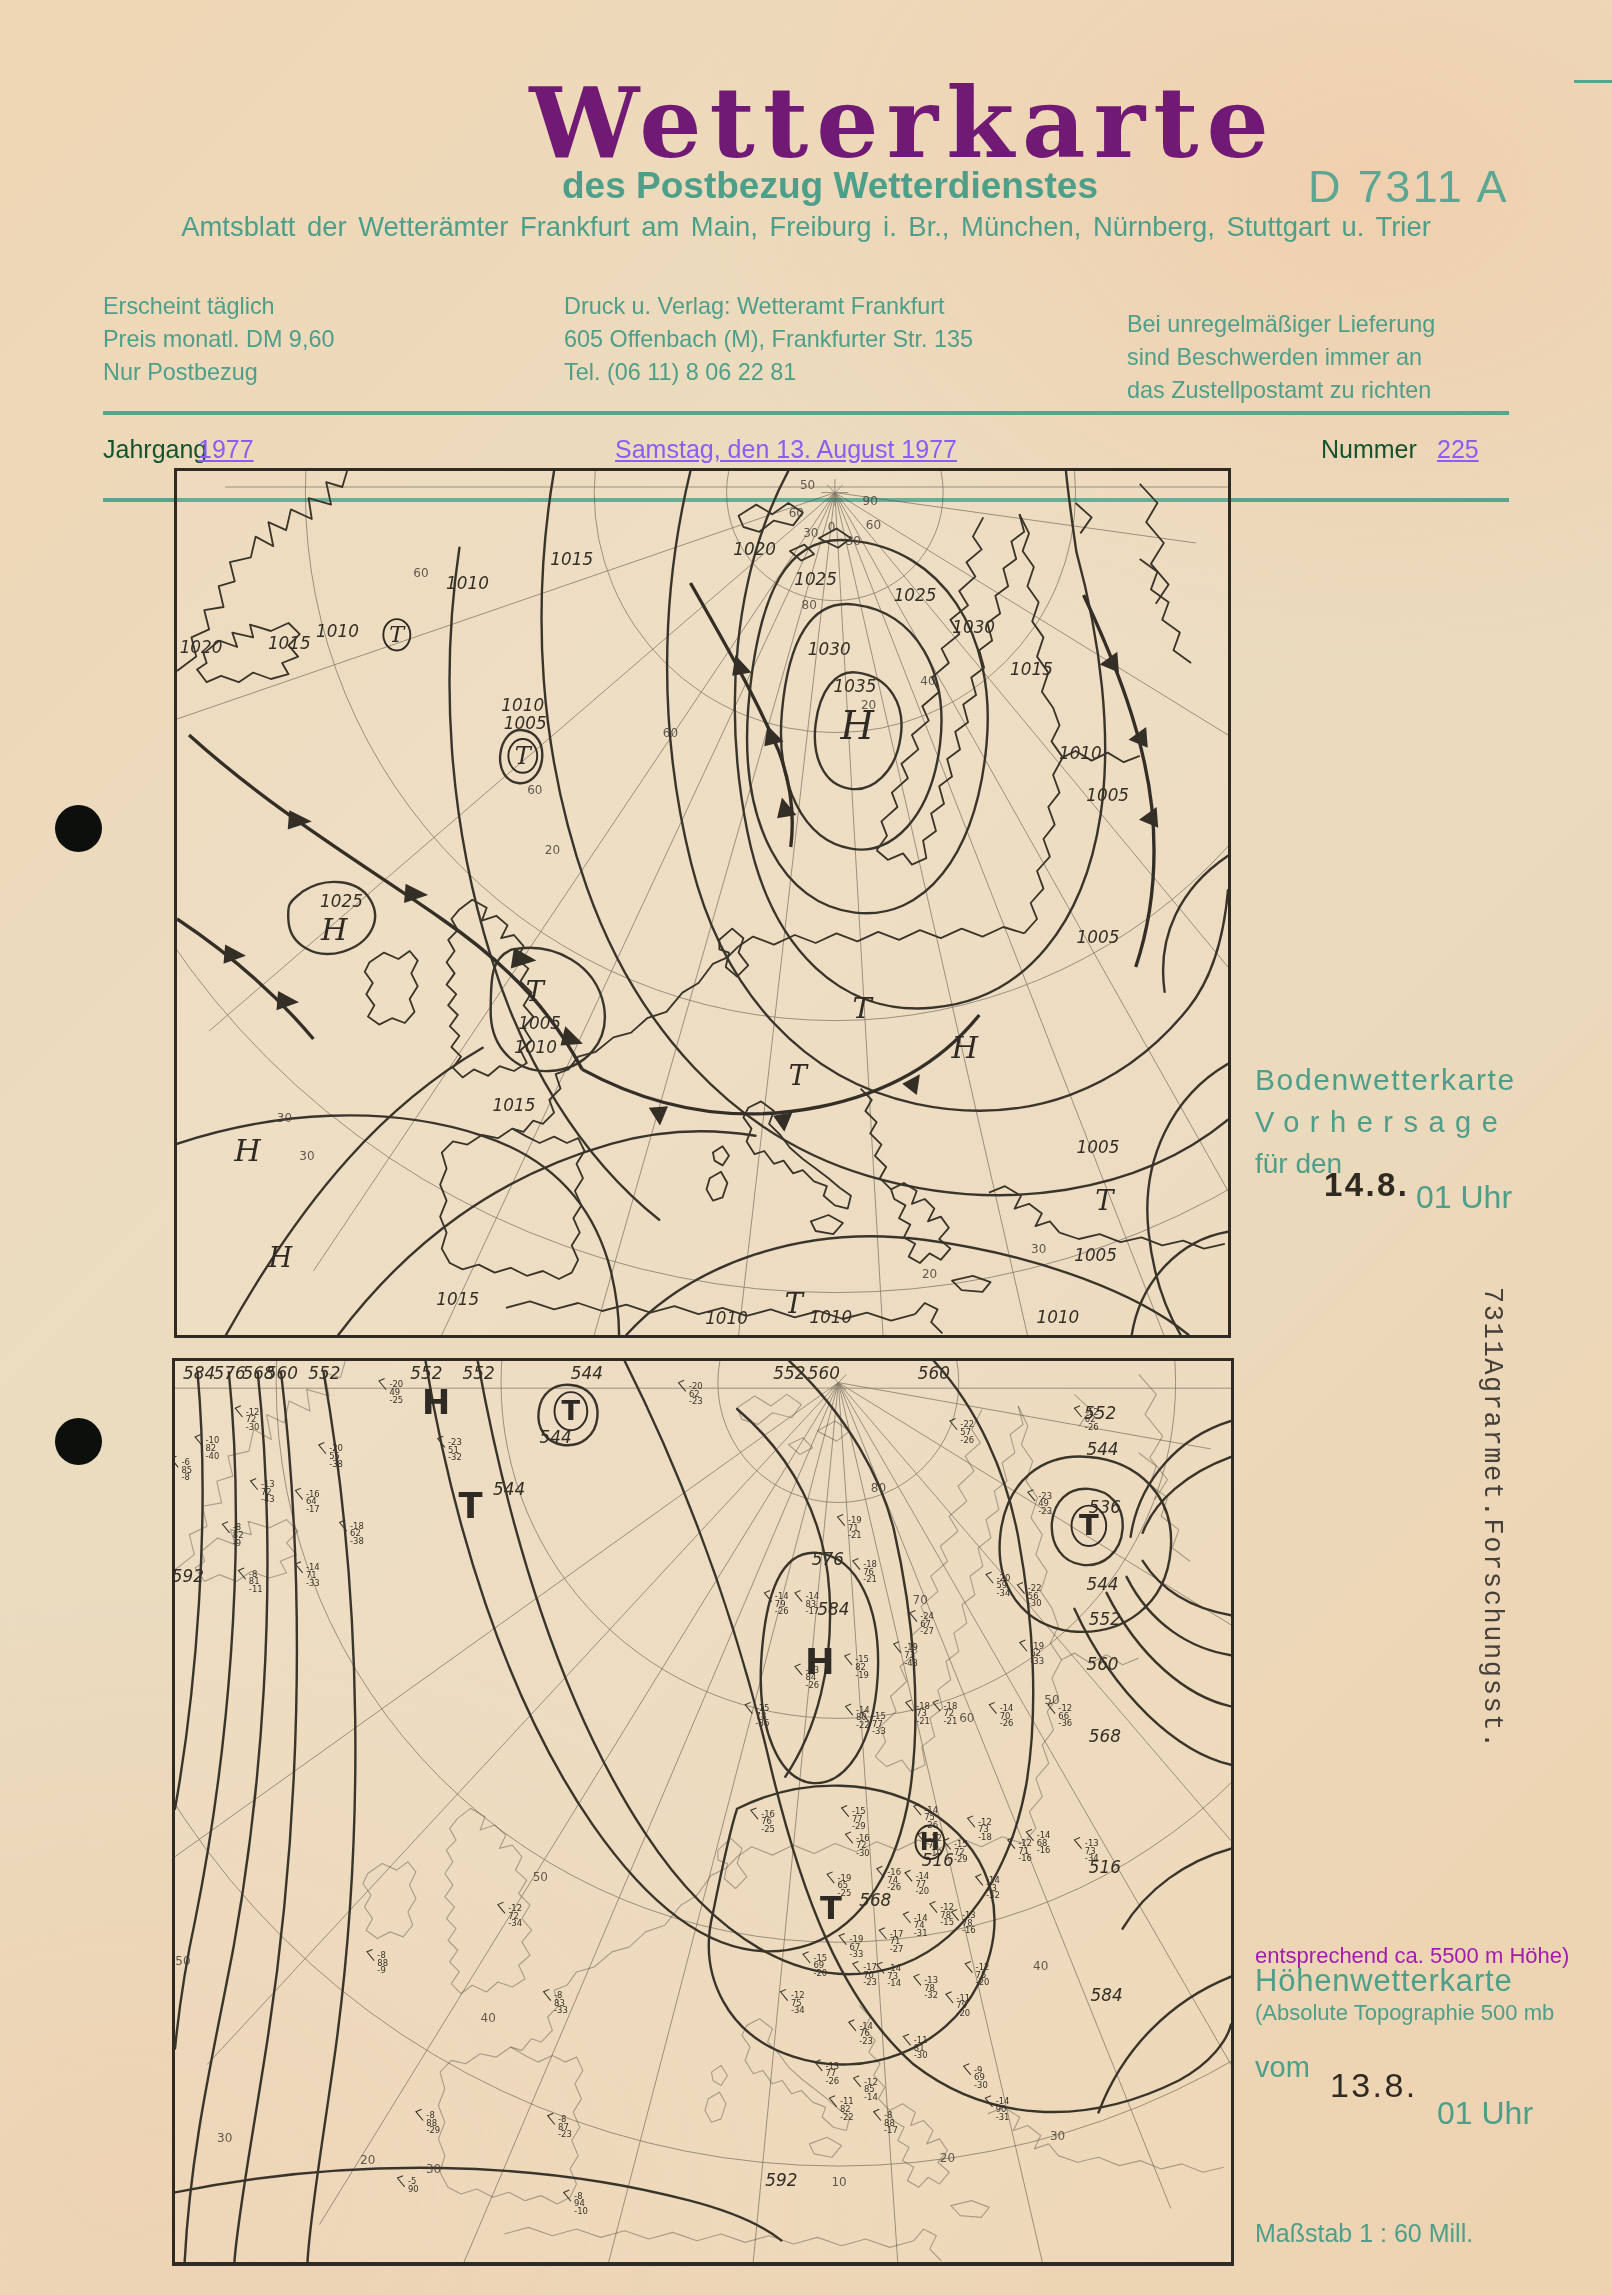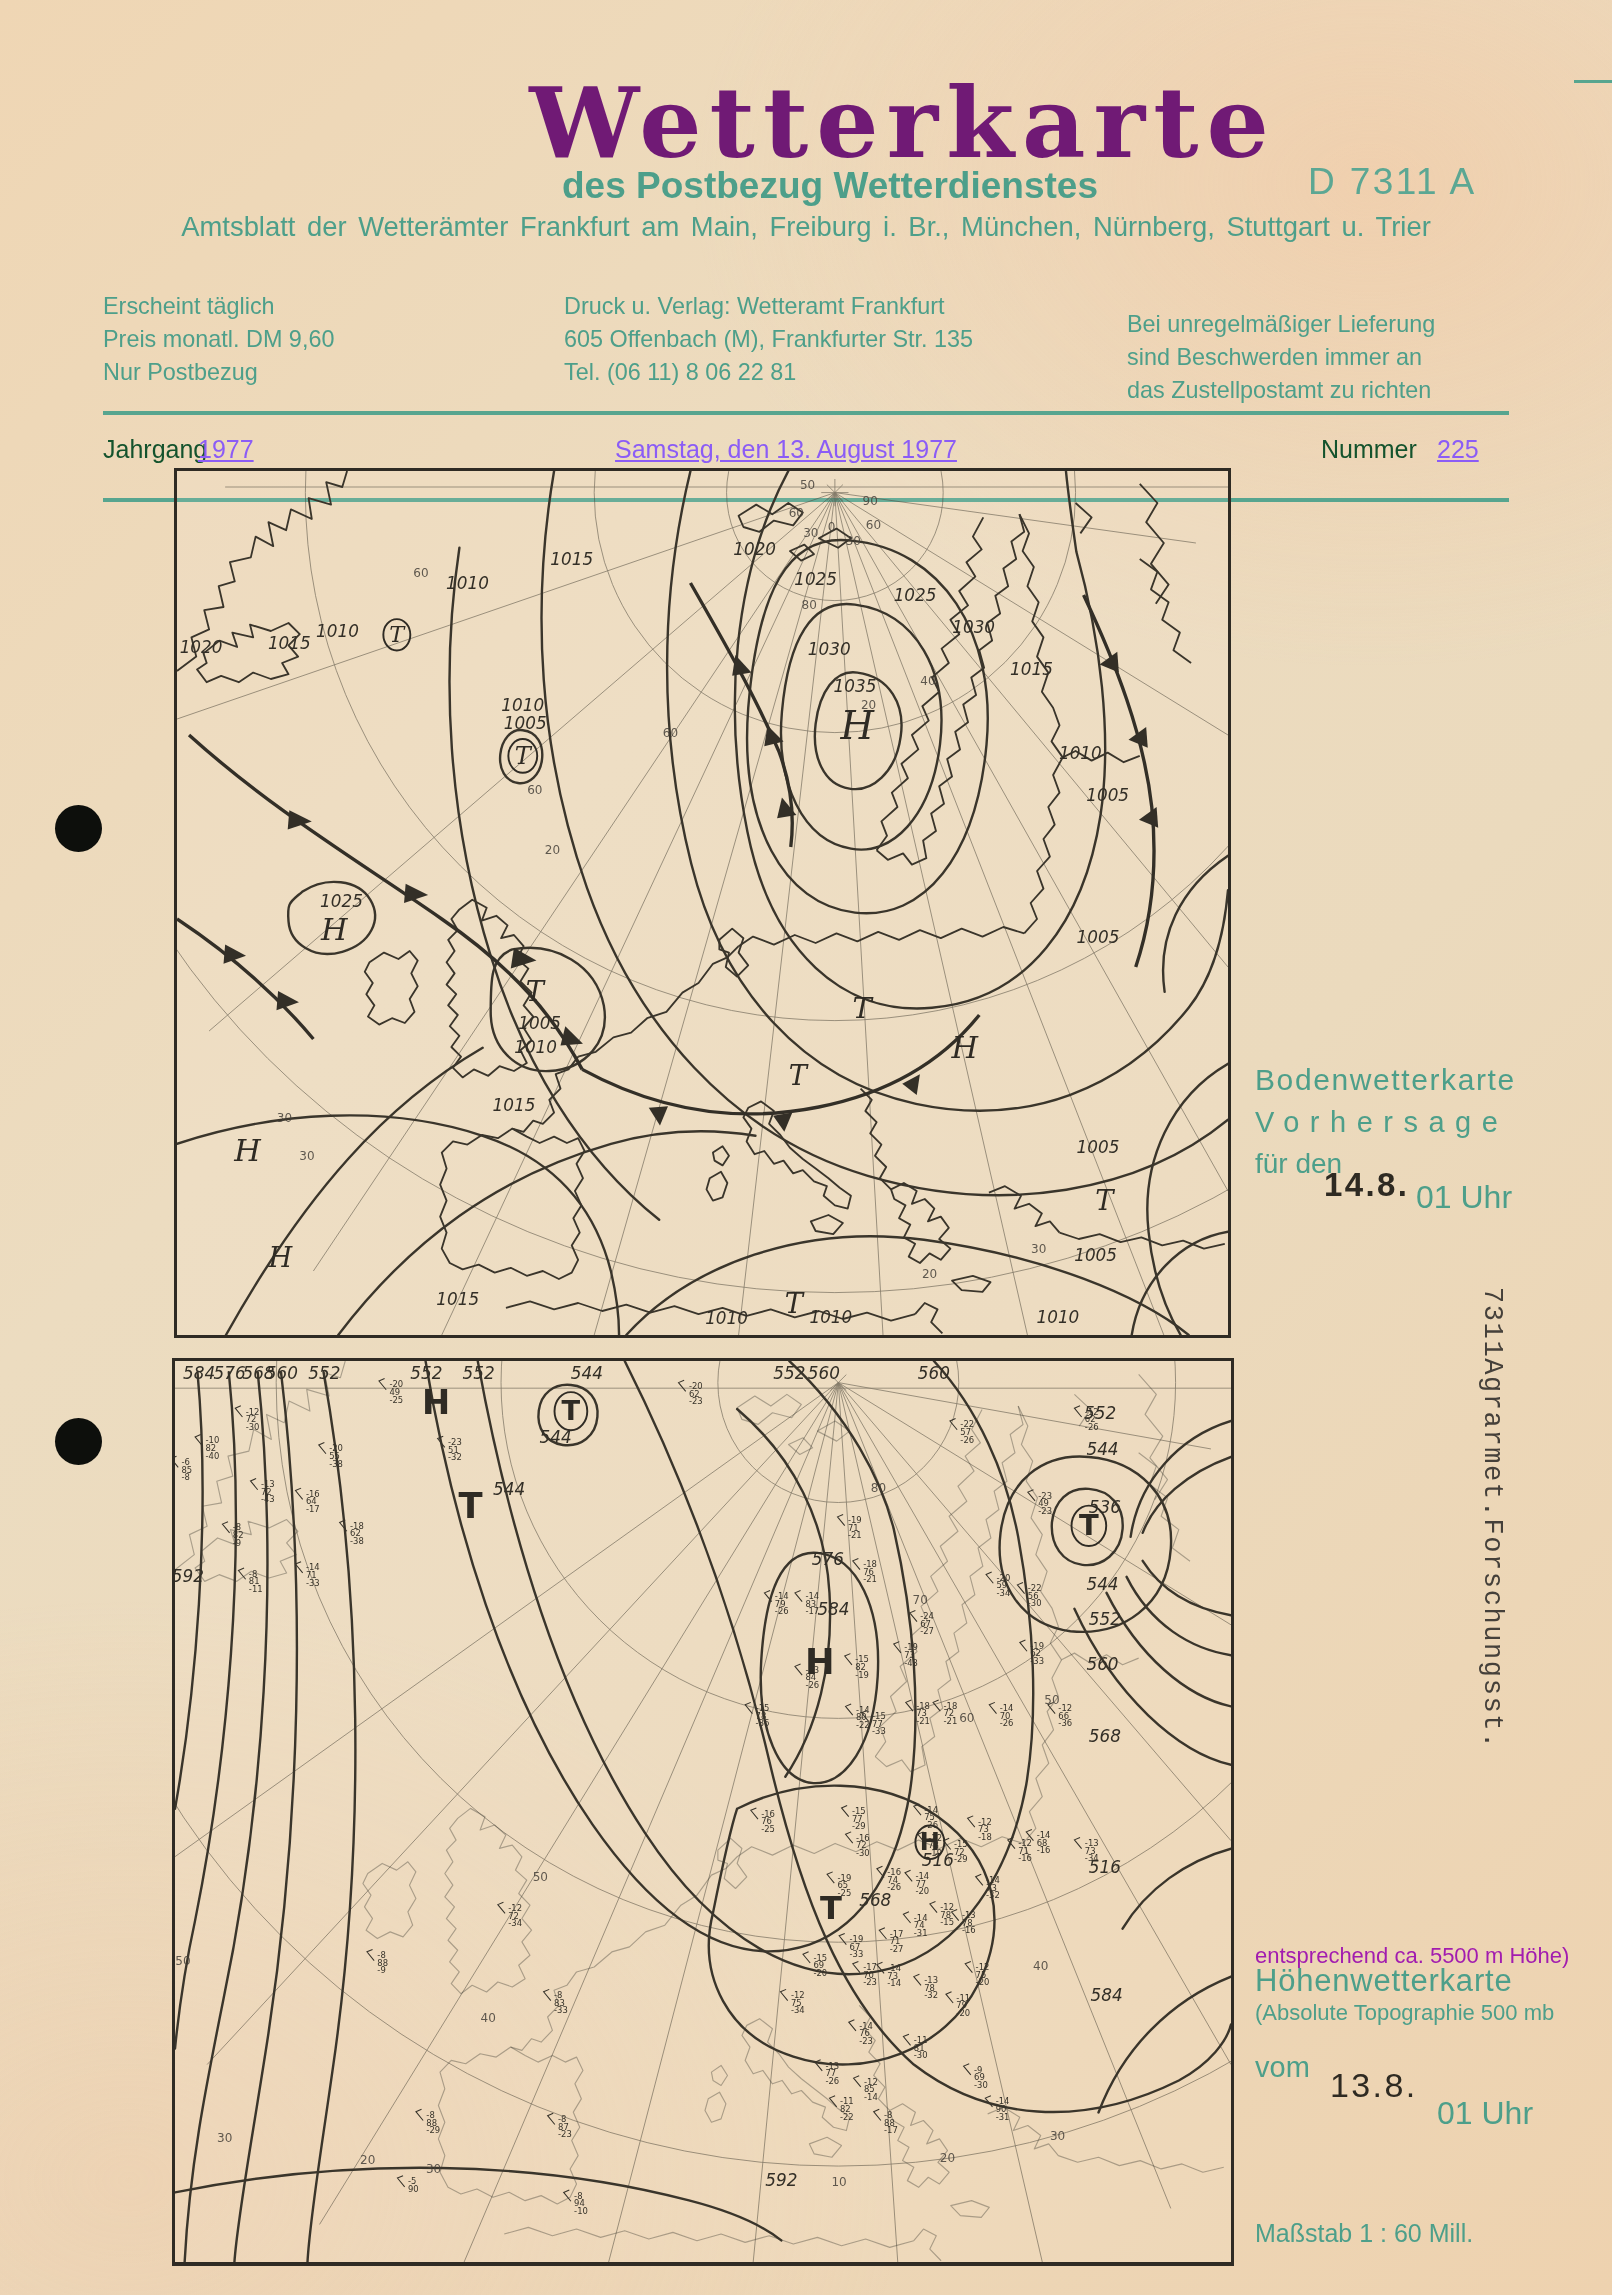--- a/index.html
+++ b/index.html
@@ -10,21 +10,21 @@
          linear-gradient(135deg,#efd6b4 0%, #ecdcc0 35%, #ebdabd 60%, #eed2af 100%);
        font-family:"Liberation Sans",sans-serif;color:#3c372c;}
   .abs{position:absolute;}
 
   
   .title{left:903px;top:65px;transform:translateX(-50%);
          font-family:"DejaVu Serif",serif;font-weight:bold;font-size:98px;
          letter-spacing:8px;color:#701a75;white-space:nowrap;}
   .subtitle{left:830px;top:165px;transform:translateX(-50%);
             font-weight:bold;font-size:37px;color:#4d9f8a;white-space:nowrap;}
-  .doc-code{left:1308px;top:161px;font-size:37px;letter-spacing:2.4px;color:#5ca793;}
+  .doc-code{left:1308px;top:161px;font-size:45px;letter-spacing:2.4px;color:#5ca793;}
   .amtsblatt{left:806px;top:211px;transform:translateX(-50%);
              font-size:27.4px;color:#4d9f8a;white-space:nowrap;word-spacing:4px;}
   .info-col{top:290px;font-size:23.4px;line-height:33px;color:#4d9f8a;}
   .rule{left:103px;width:1406px;height:4px;background:#57a58f;}
   .issue{font-size:25px;}
   .issue .lbl{color:#14532d;}
   .issue .val{color:#8b5cf6;text-decoration:underline;}
   .top-dash{left:1574px;top:80px;width:39px;height:3.2px;background:#57a58f;}
 
   

